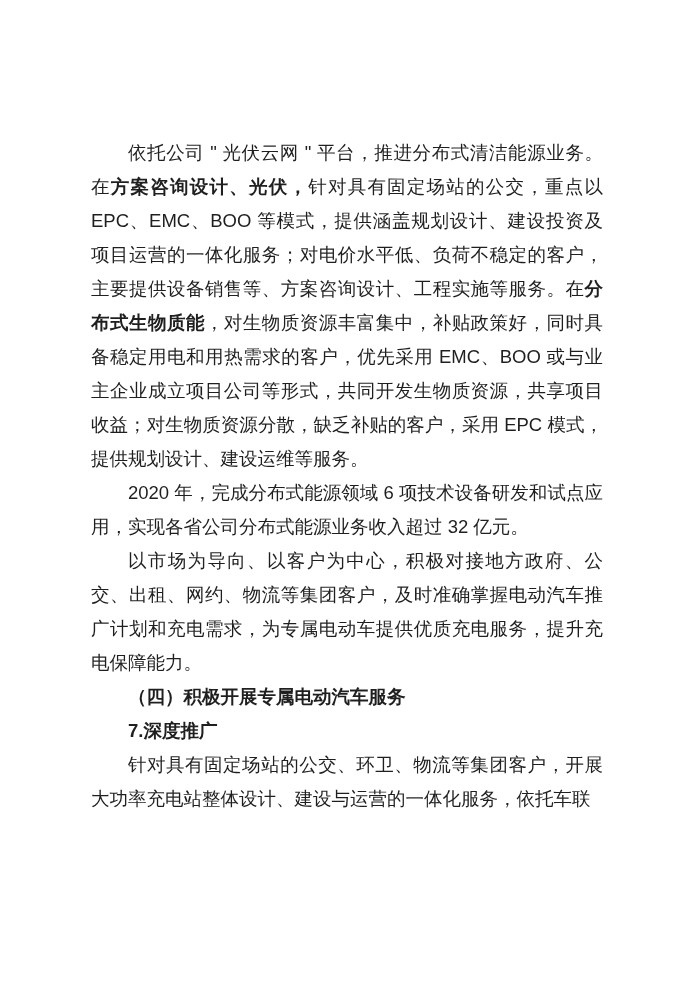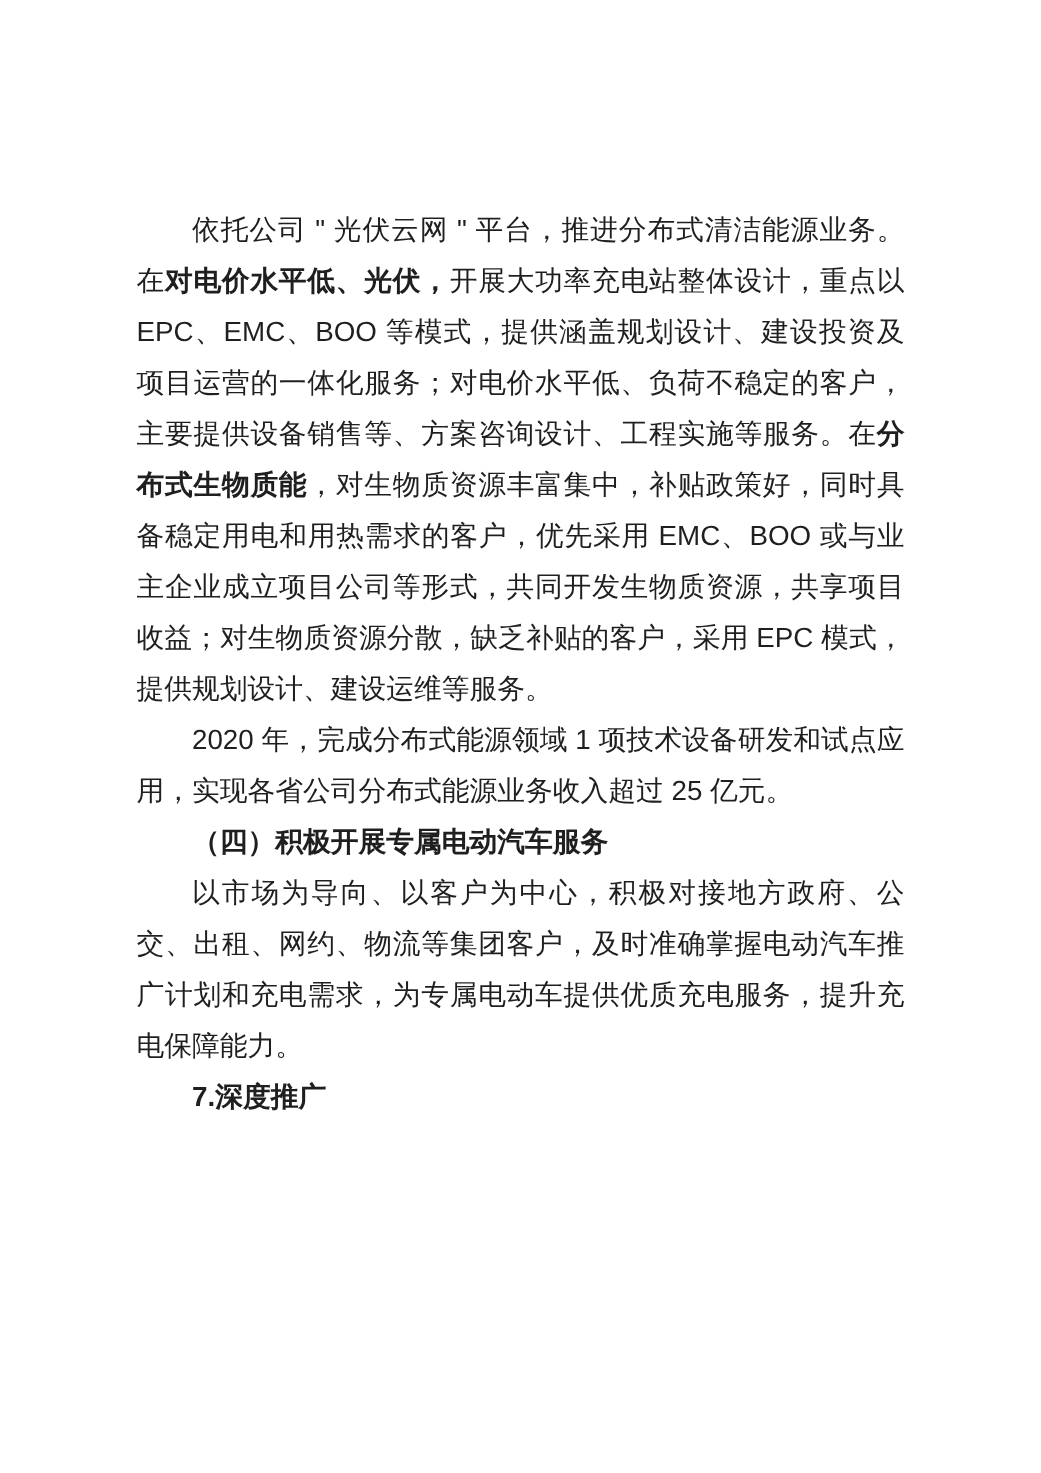--- a/index.html
+++ b/index.html
@@ -36,24 +36,25 @@
     font-weight: 700;
   }
   .heading {
     font-weight: 700;
   }
 </style>
 </head>
 <body>
 
 <div class="doc">
-  <p class="para"><span>依托公司 " 光伏云网 " 平台，推进分布式清洁能源业务。在</span><span class="bold">对电价水平低、光伏，</span><span>开展大功率充电站整体设计，重点以 EPC、EMC、BOO 等模式，提供涵盖规划设计、建设投资及项目运营的一体化服务；对电价水平低、负荷不稳定的客户，主要提供设备销售等、方案咨询设计、工程实施等服务。在</span><span class="bold">分布式生物质能</span><span>，对生物质资源丰富集中，补贴政策好，同时具备稳定用电和用热需求的客户，优先采用 EMC、BOO 或与业主企业成立项目公司等形式，共同开发生物质资源，共享项目收益；对生物质资源分散，缺乏补贴的客户，采用 EPC 模式，提供规划设计、建设运维等服务。</span></p>
+  <p class="para"><span>依托公司 " 光伏云网 " 平台，推进分布式清洁能源业务。在</span><span class="bold">方案咨询设计、光伏，</span><span>针对具有固定场站的公交，重点以 EPC、EMC、BOO 等模式，提供涵盖规划设计、建设投资及项目运营的一体化服务；对电价水平低、负荷不稳定的客户，主要提供设备销售等、方案咨询设计、工程实施等服务。在</span><span class="bold">分布式生物质能</span><span>，对生物质资源丰富集中，补贴政策好，同时具备稳定用电和用热需求的客户，优先采用 EMC、BOO 或与业主企业成立项目公司等形式，共同开发生物质资源，共享项目收益；对生物质资源分散，缺乏补贴的客户，采用 EPC 模式，提供规划设计、建设运维等服务。</span></p>
 
 
-  <p class="para"><span>2020 年，完成分布式能源领域 1 项技术设备研发和试点应用，实现各省公司分布式能源业务收入超过 25 亿元。</span></p>
+  <p class="para"><span>2020 年，完成分布式能源领域 6 项技术设备研发和试点应用，实现各省公司分布式能源业务收入超过 32 亿元。</span></p>
+
+  <p class="para"><span>以市场为导向、以客户为中心，积极对接地方政府、公交、出租、网约、物流等集团客户，及时准确掌握电动汽车推广计划和充电需求，为专属电动车提供优质充电服务，提升充电保障能力。</span></p>
 
   <p class="para heading"><span>（四）积极开展专属电动汽车服务</span></p>
 
-  <p class="para"><span>以市场为导向、以客户为中心，积极对接地方政府、公交、出租、网约、物流等集团客户，及时准确掌握电动汽车推广计划和充电需求，为专属电动车提供优质充电服务，提升充电保障能力。</span></p>
-
   <p class="para heading"><span>7.深度推广</span></p>
 
+  <p class="para"><span>针对具有固定场站的公交、环卫、物流等集团客户，开展大功率充电站整体设计、建设与运营的一体化服务，依托车联</span></p>
 </div>
 
 </body></html>

